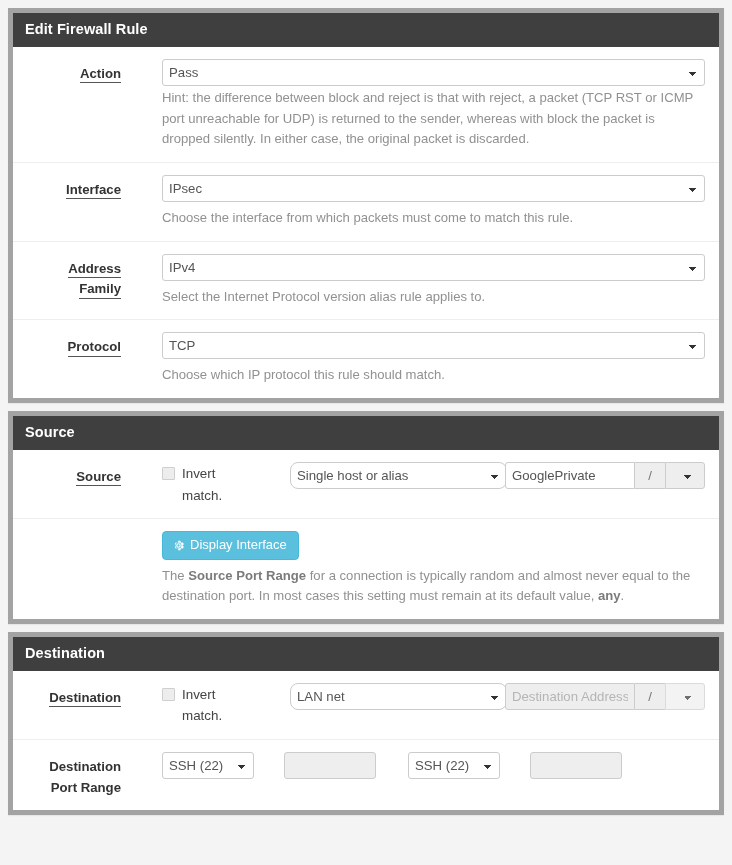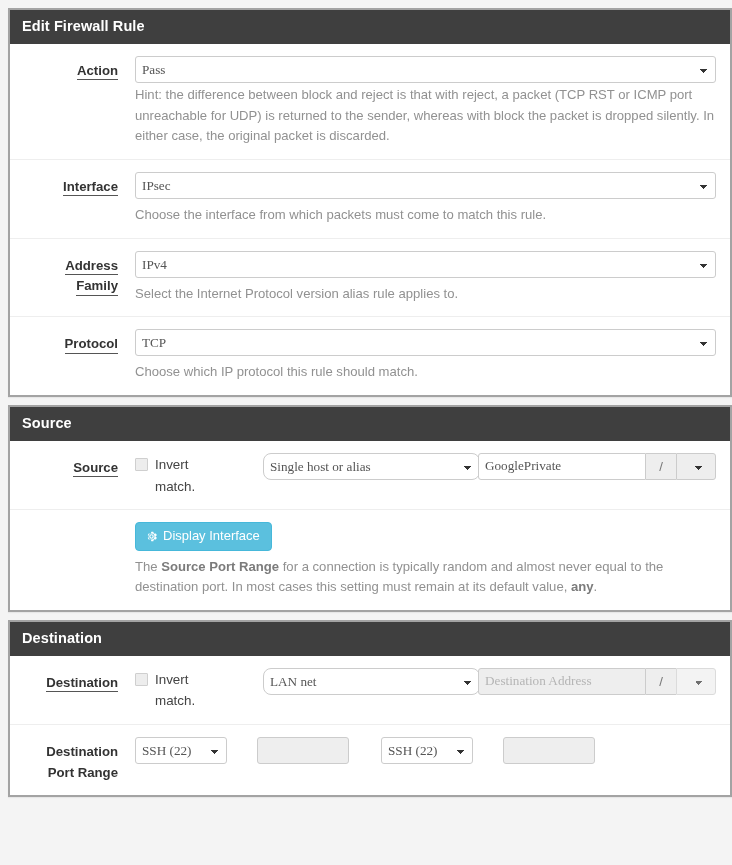--- a/index.html
+++ b/index.html
@@ -12,23 +12,23 @@
   }
   #screen {
     position: relative;
     width: 732px;
     height: 865px;
     background: #f4f4f4;
     overflow: hidden;
   }
   .panel {
     position: relative;
-    margin: 8px 0 0 8px;
+    margin: 8px 8px 0 8px;
     background: #14532d;
-    border: 2px solid #a3a3a3;
+    border: 5px solid #a3a3a3;
     border-radius: 0;
     box-shadow: 0 1px 1px rgba(0,0,0,.05);
   }
   .panel-heading {
     background: #3f3f3f;
     color: #fff;
     padding: 7px 12px 8px 12px;
     font-size: 14.5px;
     font-weight: bold;
     letter-spacing: .1px;
@@ -37,20 +37,21 @@
   .panel-body {
     background: #fff;
     padding: 0;
   }
   .form-group {
     display: flex;
     align-items: flex-start;
     border-bottom: 1px solid #eeeeee;
     padding: 12px 0 12px 0;
     min-height: 10px;
+    gap: 24px;
   }
   .form-group.last { border-bottom: none; }
 
   .col-label {
     width: 118px;
     flex: 0 0 118px;
     text-align: right;
     padding-top: 5px;
     padding-right: 10px;
     box-sizing: border-box;
@@ -76,21 +77,21 @@
   .helptext {
     color: #919191;
     font-size: 13.1px;
     line-height: 1.58;
     margin-top: 6px;
     max-width: 585px;
   }
   .helptext b { color: #7b7b7b; font-weight: bold; }
 
   select.ctl, input.ctl {
-    font-family: Liberation Serif, serif;
+    font-family: Liberation Sans, sans-serif;
     font-size: 13.2px;
     color: #555;
     background: #fff;
     border: 1px solid #ccc;
     border-radius: 3px;
     height: 27px;
     padding: 2px 6px;
     box-sizing: border-box;
     outline: none;
     -webkit-appearance: none;

